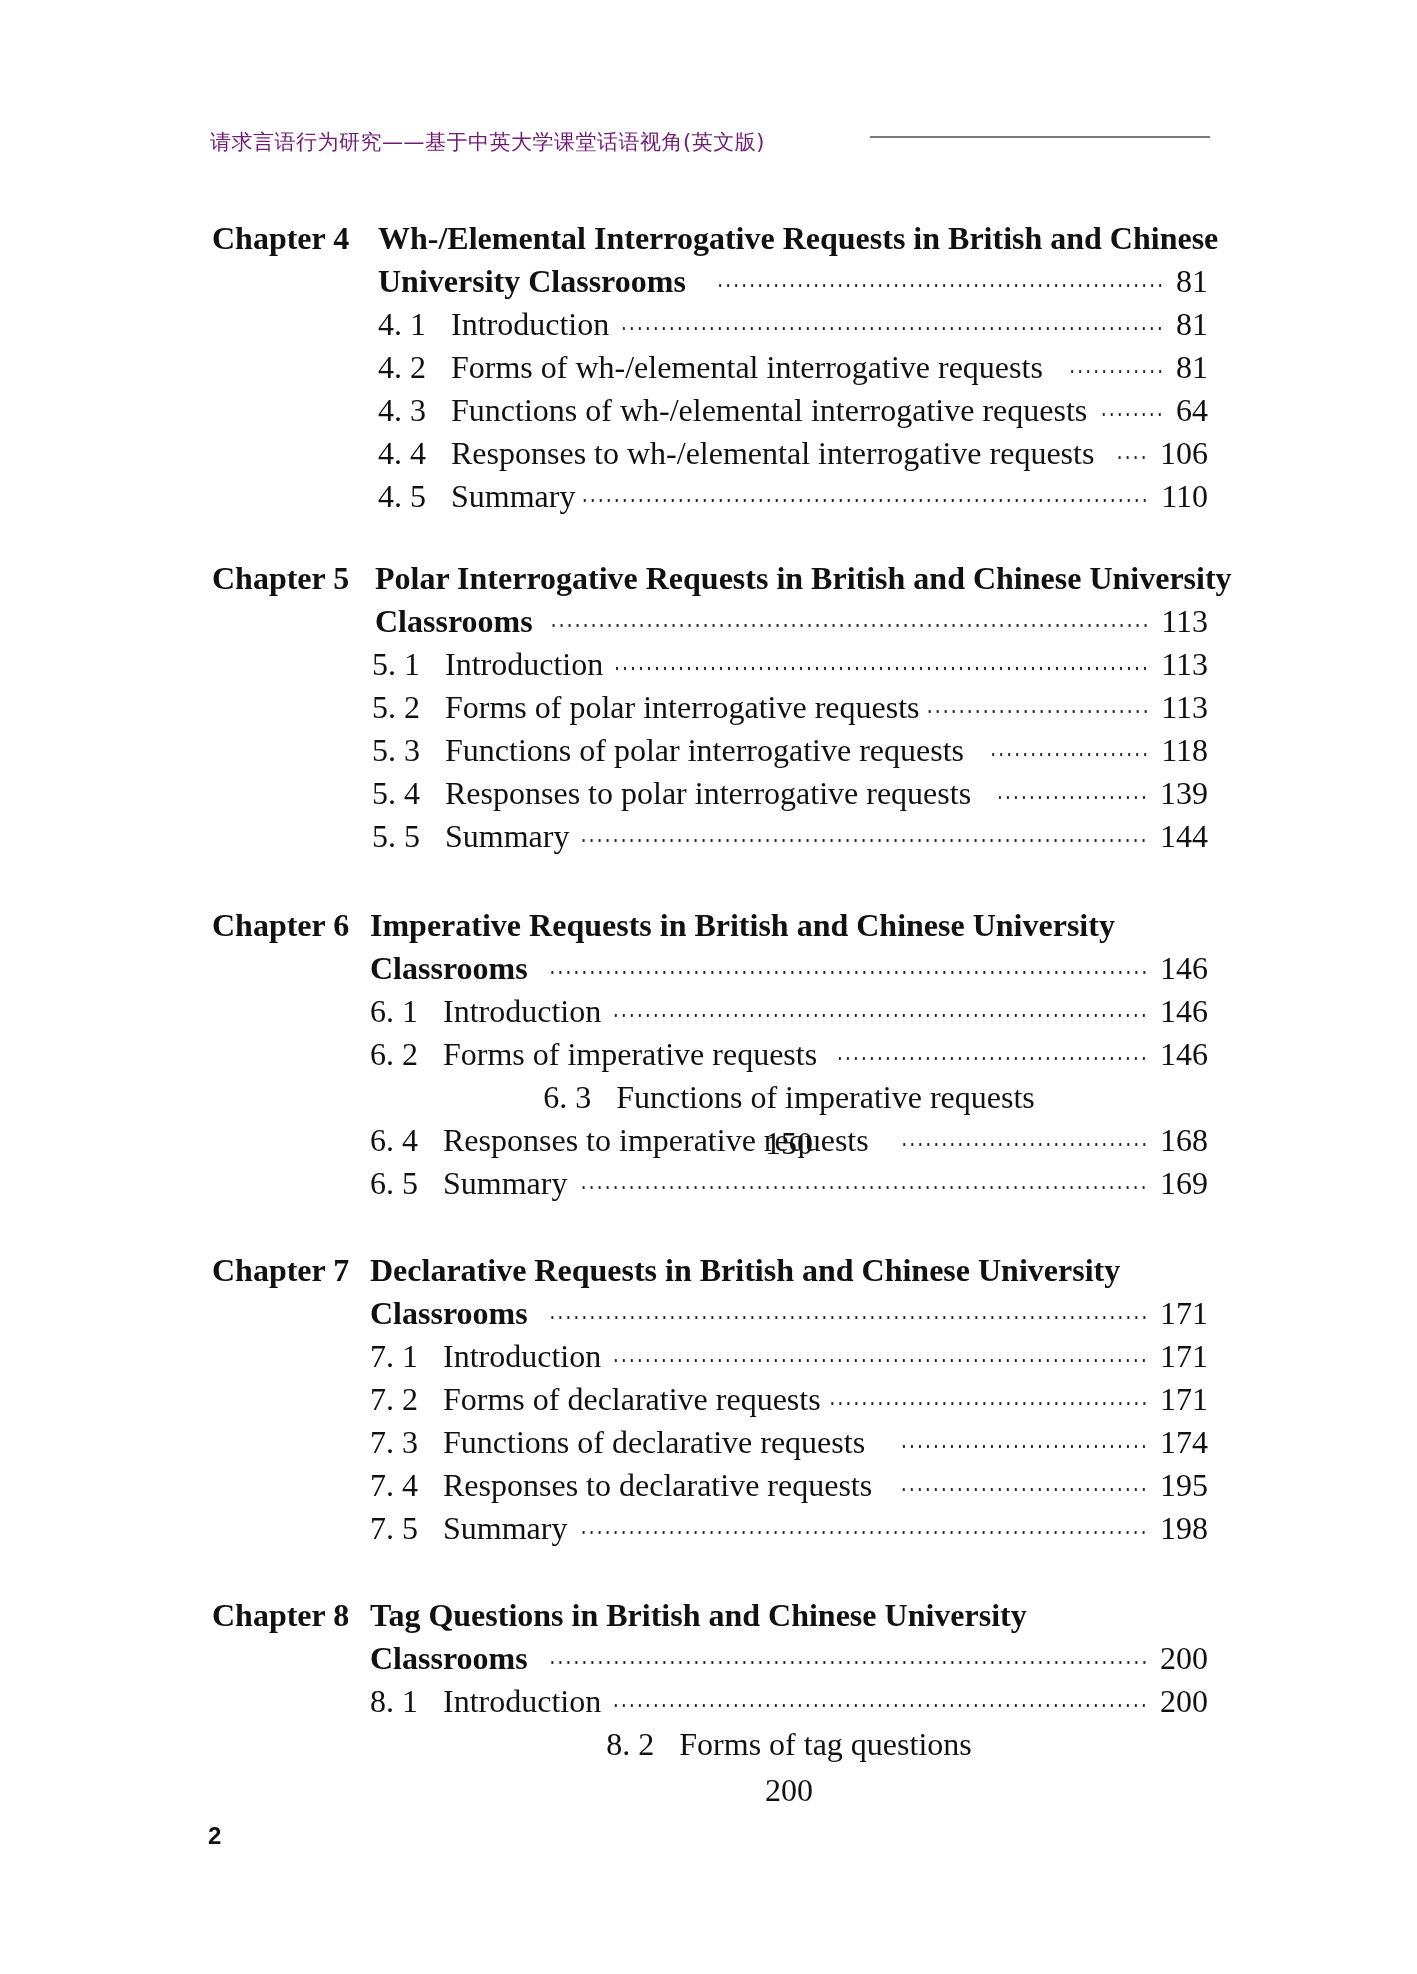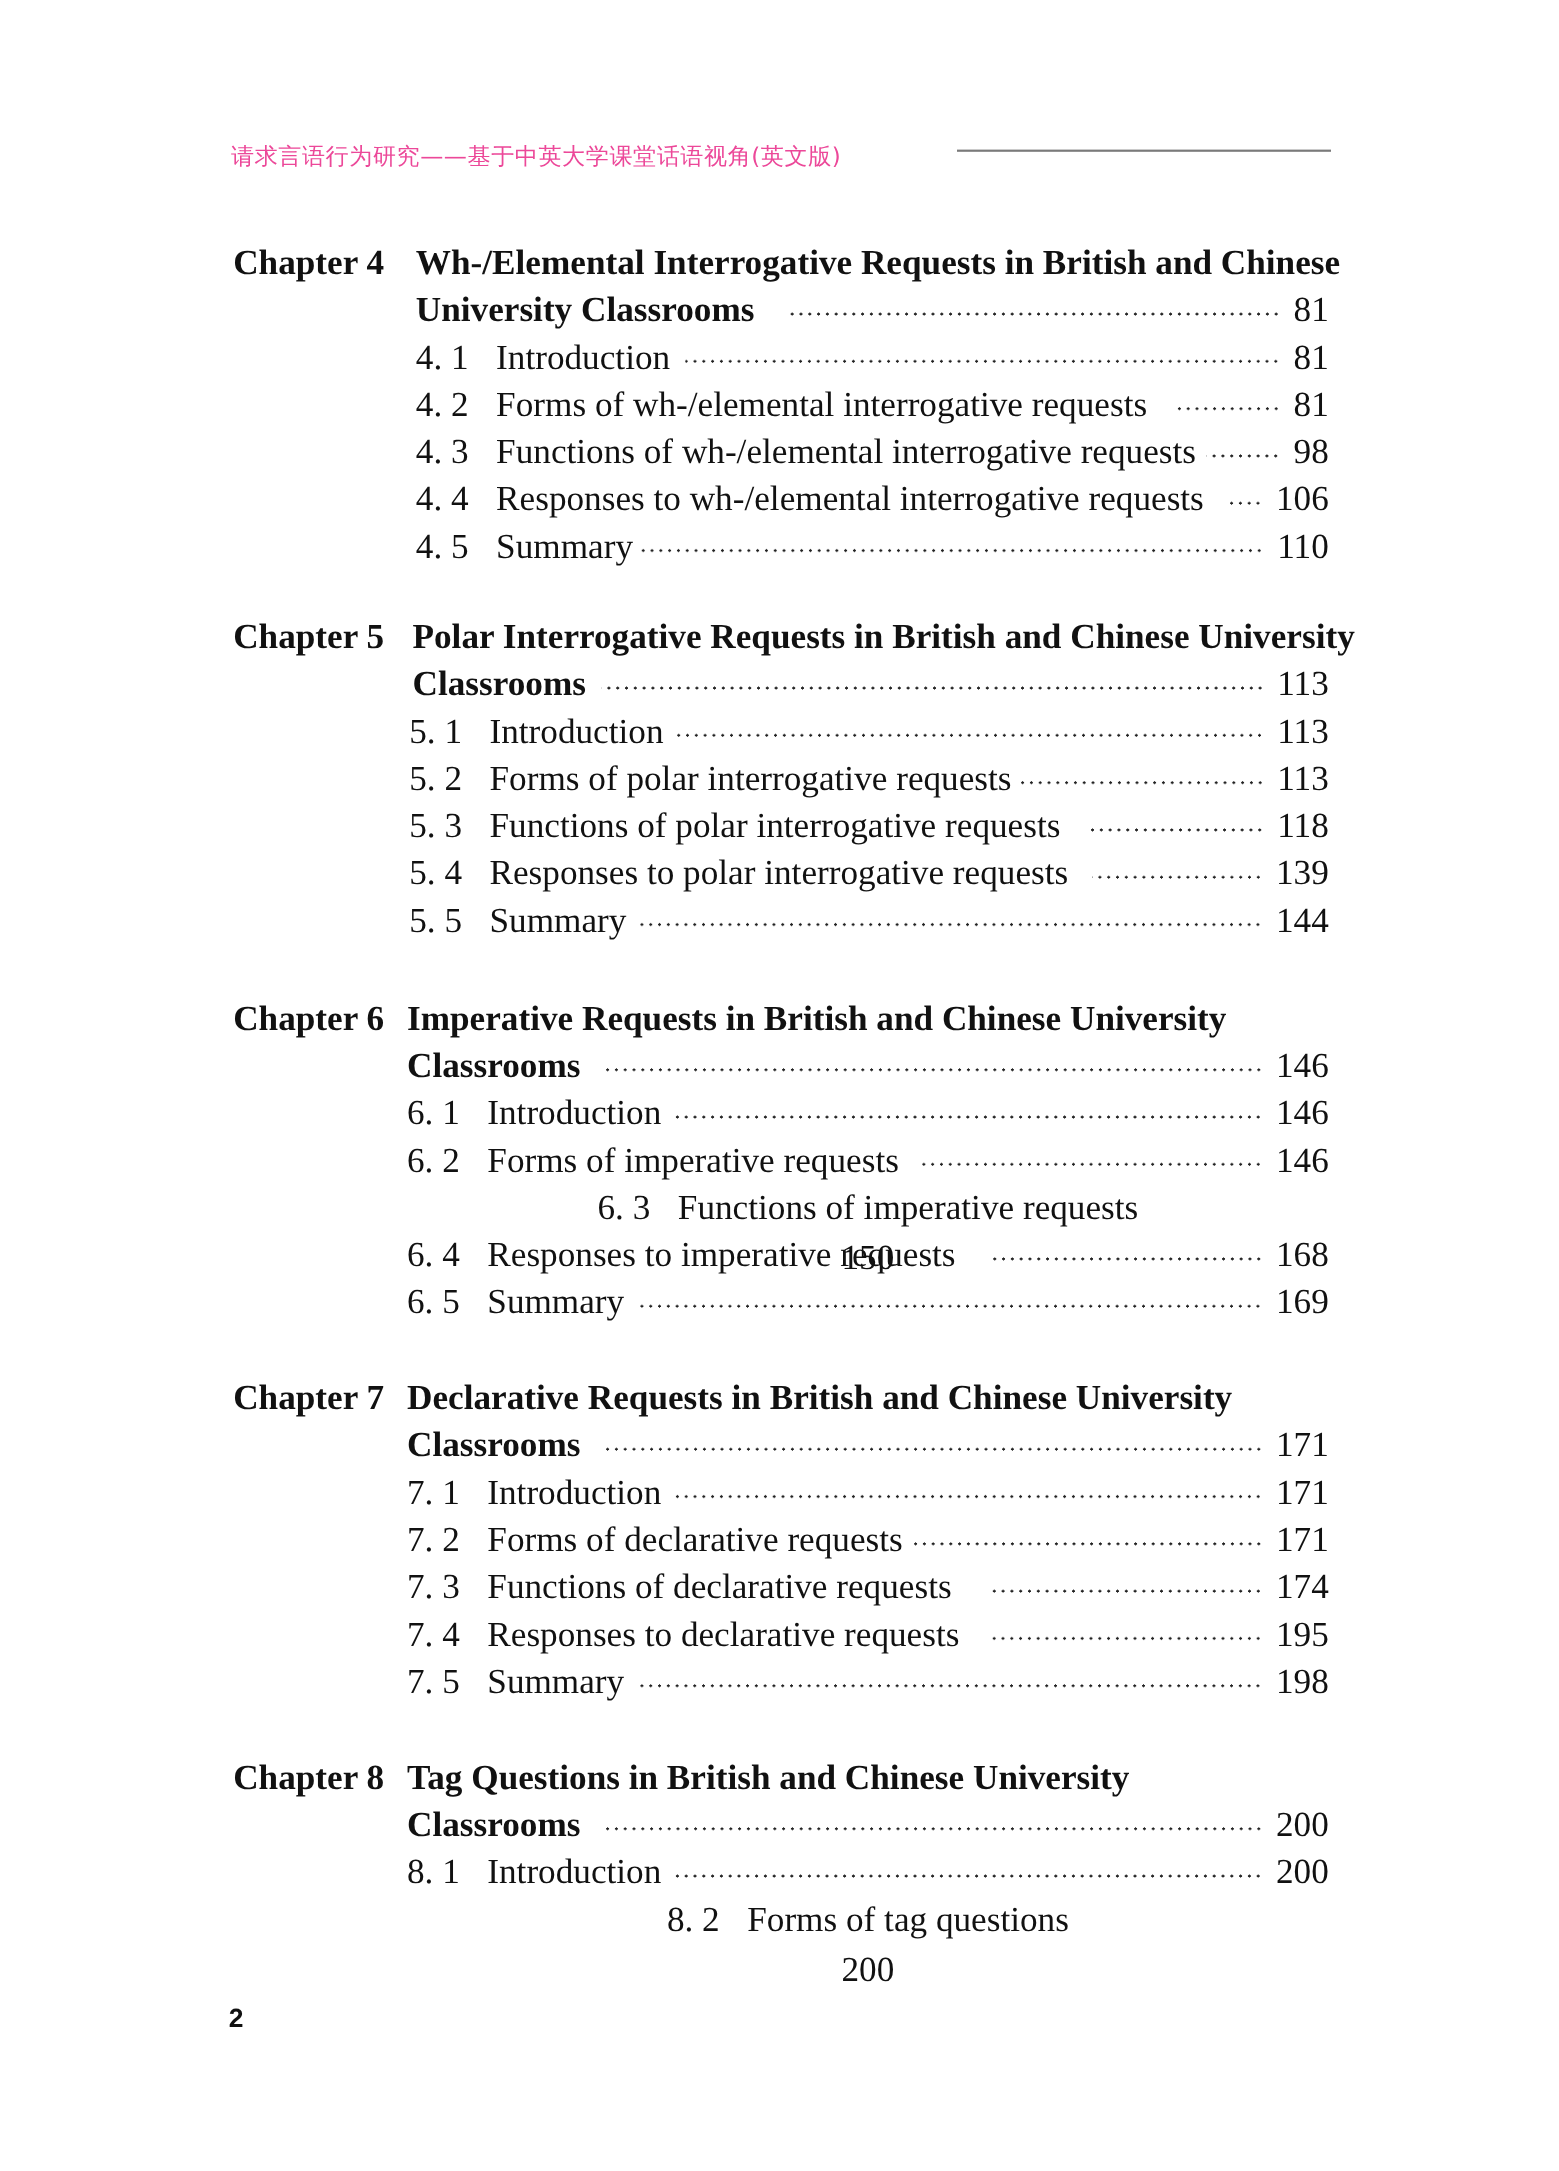--- a/index.html
+++ b/index.html
@@ -1,19 +1,19 @@
 <!DOCTYPE html>
 <html><head>
 <meta charset="utf-8">
 <style>
   html, body { margin:0; padding:0; background:#ffffff; }
   body { width:1417px; height:1974px; position:relative; overflow:hidden; color:#111; }
   .running-head {
     position:absolute; left:210px; top:126px; height:32px; line-height:32px;
-    font-family:"DejaVu Sans", sans-serif; font-size:21px; letter-spacing:0.5px; color:#ec4899;
+    font-family:"DejaVu Sans", sans-serif; font-size:21px; letter-spacing:0.5px; color:#701a75;
     white-space:nowrap;
   }
   .head-rule { position:absolute; left:870px; top:136px; width:340px; height:0; border-top:2px solid #7a7a7a; }
   .chapter { position:absolute; left:212px; width:996px; }
   .row {
     position:relative; height:43px; line-height:43px;
     font-family:"Liberation Serif", serif; font-size:32px; white-space:nowrap;
   }
   .ch-label { position:absolute; left:0; top:0; font-weight:bold; }
   .ch-title {
@@ -64,21 +64,21 @@
       <div class="lead-row" style="left:166px;">
         <span class="lead-text"><span class="sec-num">4. 2</span><span>Forms of wh-/elemental interrogative requests</span></span>
         <span class="dots" style="margin-left:24px;"></span>
         <span class="pg">81</span>
       </div>
     </div>
   <div class="row">
       <div class="lead-row" style="left:166px;align-items:center;">
         <span class="lead-text"><span class="sec-num">4. 3</span><span>Functions of wh-/elemental interrogative requests</span></span>
         <span class="dots" style="margin-left:10px;"></span>
-        <span class="pg">98</span>
+        <span class="pg">64</span>
       </div>
     </div>
   <div class="row">
       <div class="lead-row" style="left:166px;">
         <span class="lead-text"><span class="sec-num">4. 4</span><span>Responses to wh-/elemental interrogative requests</span></span>
         <span class="dots" style="margin-left:22px;"></span>
         <span class="pg">106</span>
       </div>
     </div>
   <div class="row">

